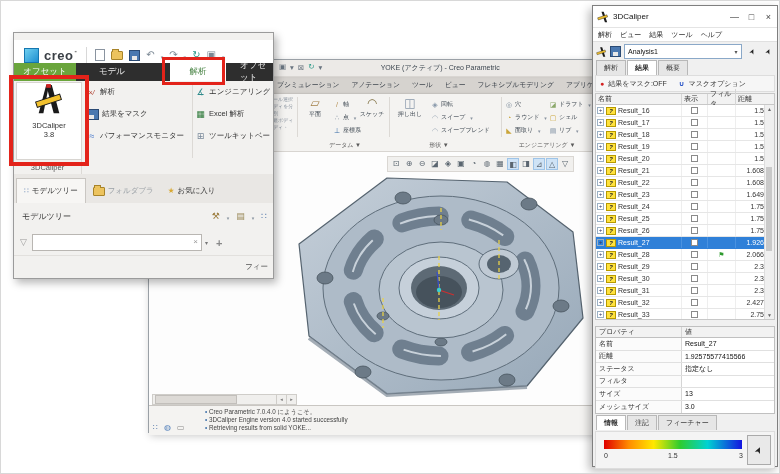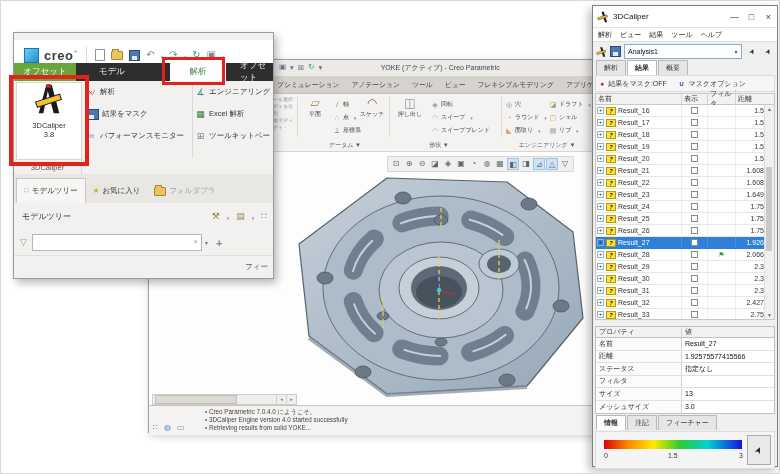--- a/index.html
+++ b/index.html
@@ -484,26 +484,26 @@
     <div class="l-groups">
       <span class="lg1">3DCaliper</span>
       <span class="lg3"></span>
     </div>
     <div class="l-navtabs">
       <span class="ntab active">
         <i class="g-tree"></i>
         <span>モデルツリー</span>
       </span>
       <span class="ntab">
+        <i class="g-folder"></i>
+        <span class="faded">フォルダブラ</span>
+      </span>
+      <span class="ntab">
         <i class="g-star"></i>
         <span>お気に入り</span>
-      </span>
-      <span class="ntab">
-        <i class="g-folder"></i>
-        <span class="faded">フォルダブラ</span>
       </span>
     </div>
     <div class="l-treehdr">
       <span class="ttl">モデルツリー</span>
       <span class="th-icons">
         <i class="g-tools"></i>
           <i class="dd"></i>
         <i class="g-list"></i>
           <i class="dd"></i>
         <i class="g-tree"></i>

